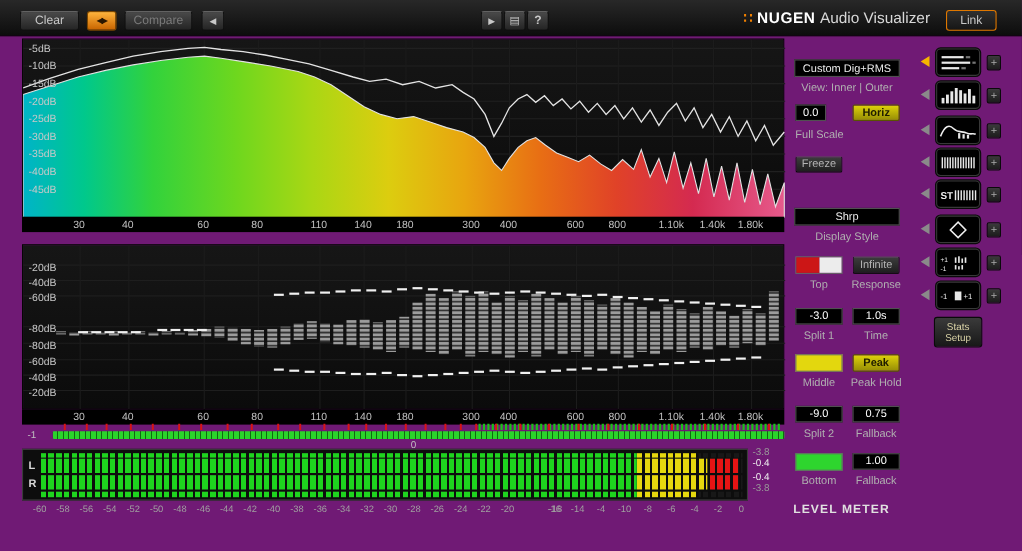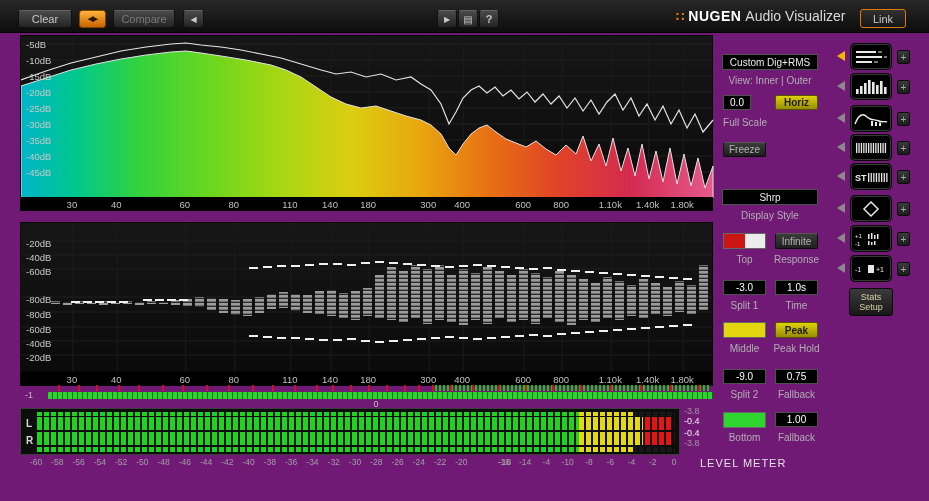--- a/index.html
+++ b/index.html
@@ -18,21 +18,21 @@
   .display{position:absolute;background:linear-gradient(#161616,#0b0b0b);border:1px solid #050505}
   .freq-strip{position:absolute;background:#000}
   .freq-lbl{position:absolute;top:2px;width:34px;text-align:center;color:#c0c0c0;font-size:9.5px}
   .db-lbl{position:absolute;left:5px;color:#c8c8c8;font-size:9.5px}
   .corr-left,.corr-zero{color:#c0c0c0;font-size:9px;text-align:center}
   .corr-bar{background:repeating-linear-gradient(90deg,#2bd52b 0 4px,#0f6a0f 4px 5px);border-radius:1px}
   .meter-box{background:#0d0d0d;border:1px solid #3c3c3c}
   .ch-label{position:absolute;left:5px;color:#d8d8d8;font-size:10px;font-weight:bold}
   .mval{position:absolute;font-size:9px}
   .mscale-lbl{position:absolute;top:0;width:22px;margin-left:-11px;text-align:center;color:#a0a0a0;font-size:8.5px}
-  .meter-title{color:#e0e0e0;font-size:11px;font-weight:normal;letter-spacing:1px;text-align:left}
+  .meter-title{color:#e0e0e0;font-size:11px;font-weight:bold;letter-spacing:1px;text-align:center}
   .pf{background:#000;border:1px solid #505050;color:#fff;font-size:10px;display:flex;align-items:center;justify-content:center}
   .psel{background:#000;border:1px solid #505050;color:#ececec;font-size:10px;display:flex;align-items:center;justify-content:center}
   .pb{background:linear-gradient(#3c3c3c,#1e1e1e);border:1px solid #0a0a0a;border-top-color:#555;border-radius:2px;color:#b4b4b4;font-size:10px;display:flex;align-items:center;justify-content:center}
   .pb.yellow{background:linear-gradient(#ded20a,#968d06);color:#1e1c00;font-weight:bold;border:1px solid #5a5400}
   .pl{color:#b0b0b0;font-size:10px;text-align:center}
   .swatch{border:1px solid #666;display:flex}
   .swatch .half{flex:1;height:100%}
   .icon-btn{position:absolute;left:851px;width:40px;height:25px;background:#000;border:1px solid #383838;border-radius:4px;display:flex;align-items:center;justify-content:center;box-shadow:0 0 0 1px #0a0a0a}
   .rail-arrow{position:absolute;left:837px;width:0;height:0;border-top:5px solid transparent;border-bottom:5px solid transparent;border-right:8px solid #8a8a8a}
   .rail-arrow.active{border-right-color:#f5b400}

